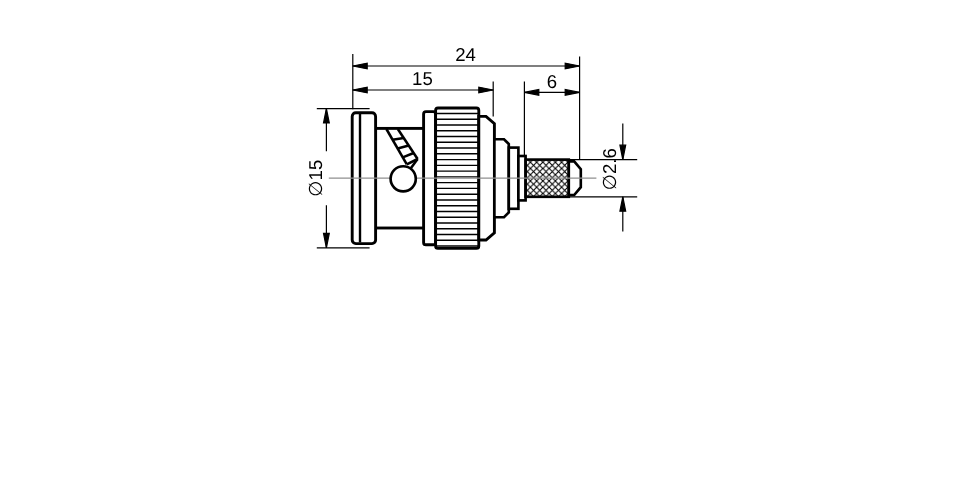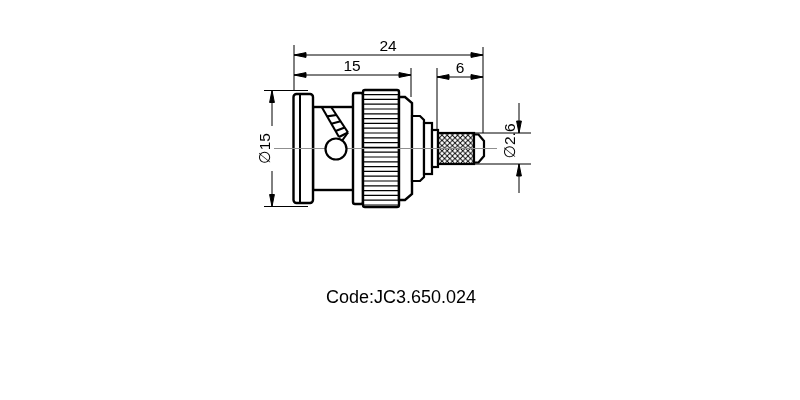--- a/index.html
+++ b/index.html
@@ -141,19 +141,18 @@
       <line x1="519" y1="103" x2="519" y2="133"></line>
       <line x1="519" y1="164" x2="519" y2="193"></line>
       <polygon points="519,133 516.6,121 521.4,121"></polygon>
       <polygon points="519,164 516.6,176 521.4,176"></polygon>
       <text class="dim-text" transform="translate(509,141) rotate(-90)" text-anchor="middle" dominant-baseline="central" stroke="none">∅2.6</text>
     </g>
   </g>
 </svg>
 
   <div class="spec">
-    <div class="spec-line">Code:JC3.650.024</div>
     
     
     
     
   </div>
 </div>
 
 </body></html>

